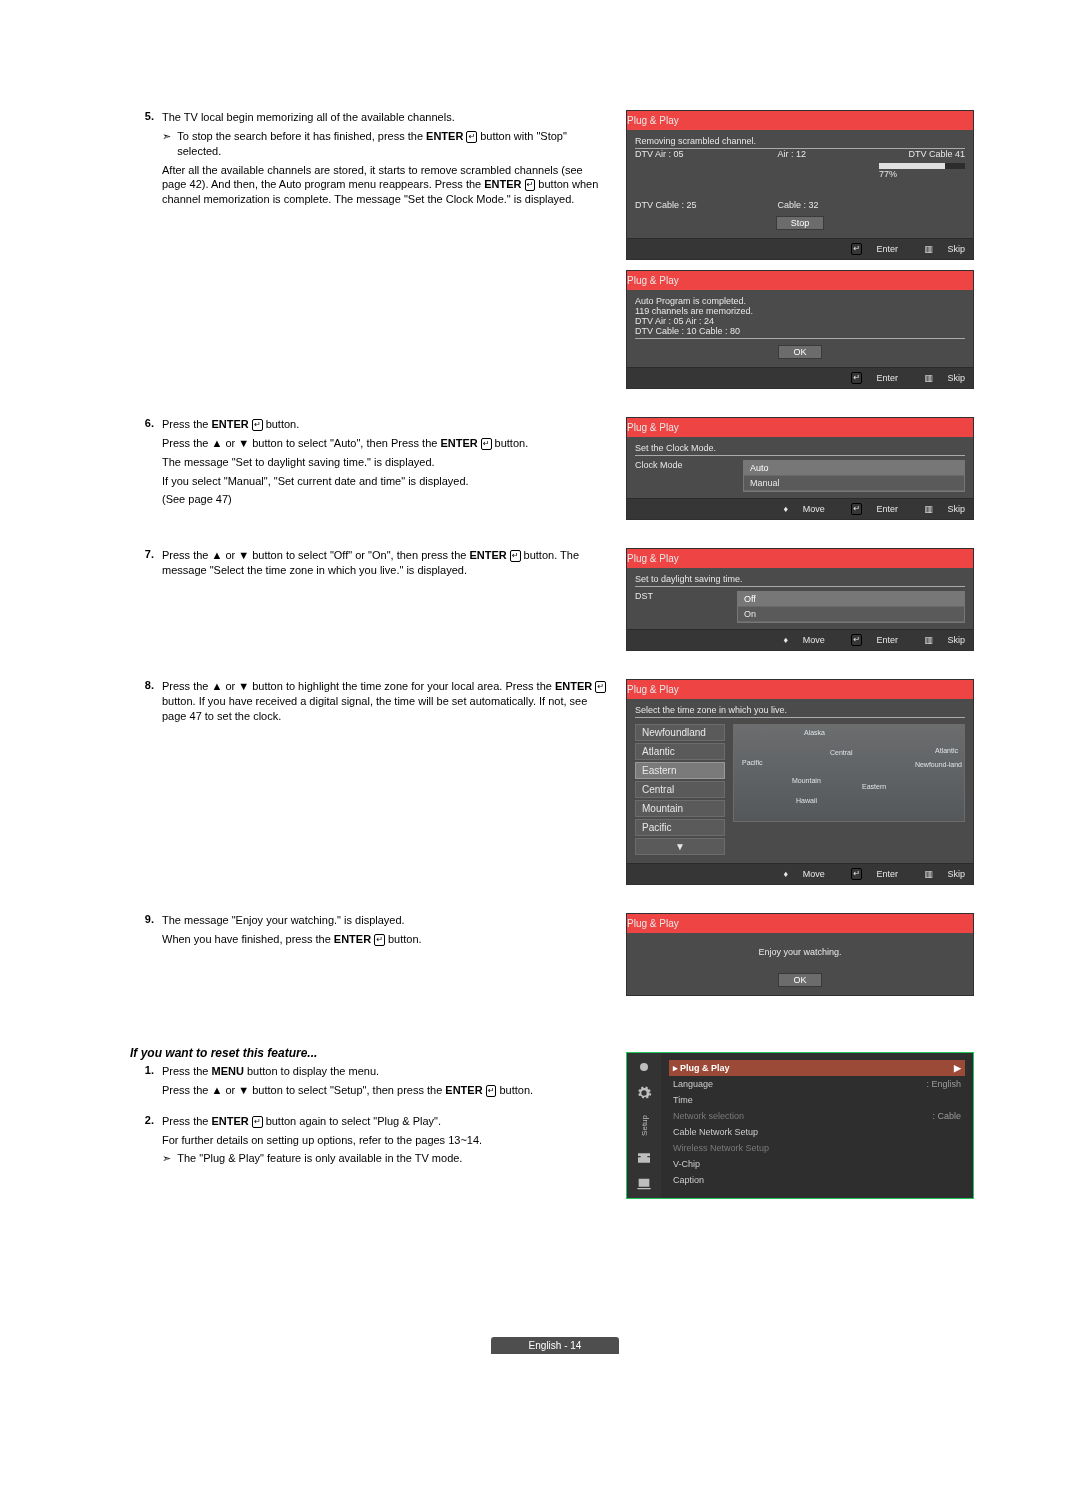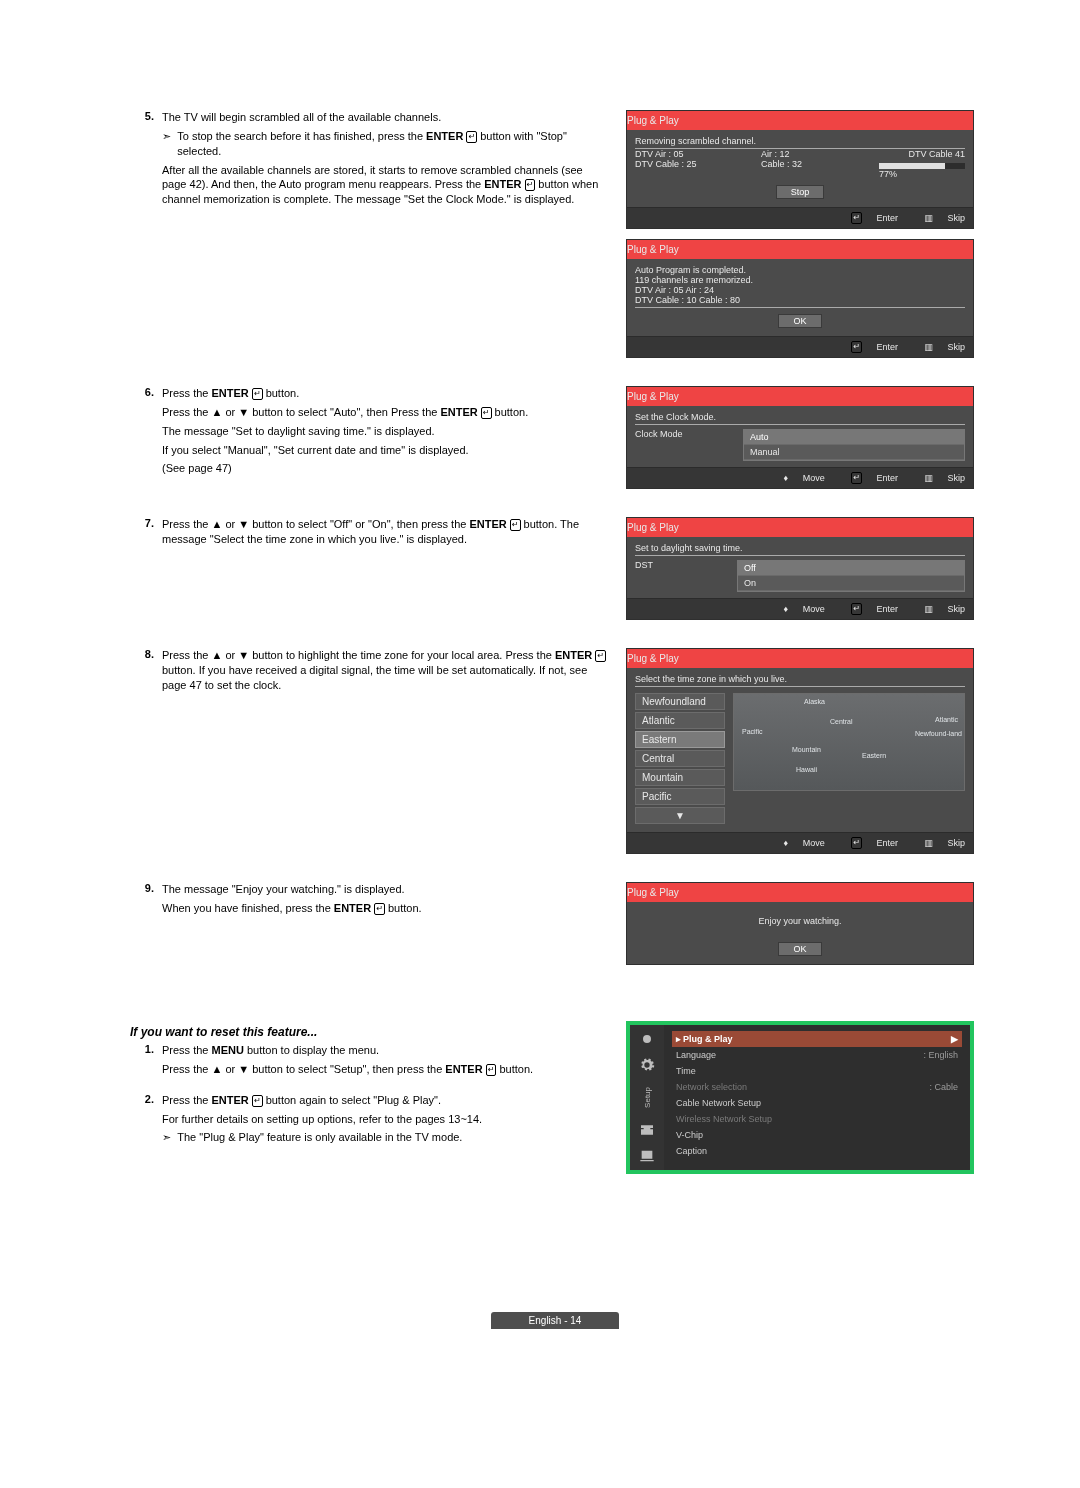--- a/index.html
+++ b/index.html
@@ -39,44 +39,44 @@
     border: 1px solid #2f2f2f;
     margin-bottom: 10px;
   }
   .osd .title { text-align: left; padding: 4px 0; background: #ef4444; font-size: 10px; }
   .osd .content { padding: 6px 8px; }
   .osd .footer { background: #363636; padding: 4px 8px; text-align: right; border-top: 1px solid #2b2b2b; }
   .osd .footer span { margin-left: 12px; }
   .osd .line-top { border-top:1px solid #aaa; margin-top:2px; }
   .osd-btn { display:inline-block; background:#6c6c6c; border:1px solid #3a3a3a; padding:1px 14px; color:#fff; }
   .osd-btn-row { text-align:center; padding:6px 0 2px 0; }
-  .grid2 { display:grid; grid-template-columns: 1fr 1fr 1fr; column-gap:8px; }
+  .grid2 { display:grid; grid-template-columns: 1fr 1fr 1fr; column-gap:8px;gap:41px; }
   .bar-wrap { margin-top:4px; }
   .bar { height:6px; background:#2d2d2d; position:relative; }
   .bar-fill { position:absolute; left:0; top:0; bottom:0; background:#e0e0e0; }
   .pct { text-align:left; }
 
   .option-list { border:1px solid #777; background:#5a5a5a; }
   .option-list .opt { padding:2px 6px; border-bottom:1px solid #6a6a6a; }
   .option-list .opt.sel { background:#777; color:#fff; }
 
   .tz-row { display:flex; gap:8px; }
   .tz-list { width:90px; }
   .tz-list .tz { padding:2px 6px; background:#5a5a5a; border:1px solid #6c6c6c; margin-bottom:2px; font-size:10px; }
   .tz-list .tz.sel { background:#7a7a7a; border-color:#999; }
   .map {
     flex:1; height:96px; background:linear-gradient(#6b6d6f,#55585a);
     border:1px solid #6c6c6c; position:relative; overflow:hidden;
     font-size:7px; color:#dfe3e6;
   }
   .map span { position:absolute; }
 
-  .reset-h { font-style: italic; font-weight: bold; margin: 32px 0 4px 0; font-size: 12px; }
-
-  .setup-osd { background:#2e2e2e; color:#ccc; display:flex; font-size:9px; border:4px solid #22c55e; }
+  .reset-h { font-style: italic; font-weight: bold; margin: 22px 0 4px 0; font-size: 12px; }
+
+  .setup-osd { background:#2e2e2e; color:#ccc; display:flex; font-size:9px; border:1px solid #22c55e;align-items:center; }
   .setup-osd .side { width:34px; background:#333; display:flex; flex-direction:column; align-items:center; padding:6px 0; gap:10px; }
   .setup-osd .side svg { width:16px; height:16px; fill:#bdbdbd; }
   .setup-osd .side .tab-label { writing-mode: vertical-rl; transform: rotate(180deg); font-size:8px; color:#bbb; padding:4px 0; }
   .setup-osd .menu { flex:1; padding:6px 8px 8px 8px; }
   .setup-osd .menu .mi { display:flex; padding:3px 4px; }
   .setup-osd .menu .mi .k { flex:1; }
   .setup-osd .menu .mi .v { color:#9c9c9c; }
   .setup-osd .menu .mi.hl { background:#9a4a36; color:#fff; font-weight:bold; }
   .setup-osd .menu .mi.hl .chev { color:#fff; padding-left:6px; }
   .setup-osd .menu .mi.dim { color:#7a7a7a; }
@@ -90,21 +90,21 @@
 <body>
 
 <div class="page">
 
   <div class="row">
     <div class="col-text">
       <ol class="instructions">
         <li>
           <div class="num">5.</div>
           <div class="body">
-            <p>The TV will begin scrambled all of the available channels.</p>
+            <p>The TV local begin memorizing all of the available channels.</p>
             <div class="note-line">
               <span class="arrow">➣</span>
               <p>
                 <span>To stop the search before it has finished, press the </span><b class="cap">ENTER</b> <span class="enter-glyph">↵</span><span> button with "Stop" selected.</span>
               </p>
             </div>
             <p>
               <span>After all the available channels are stored, it starts to remove scrambled channels (see page 42). And then, the Auto program menu reappears. Press the </span><b class="cap">ENTER</b> <span class="enter-glyph">↵</span><span> button when channel memorization is complete. The message "Set the Clock Mode." is displayed.</span>
             </p>
           </div>

